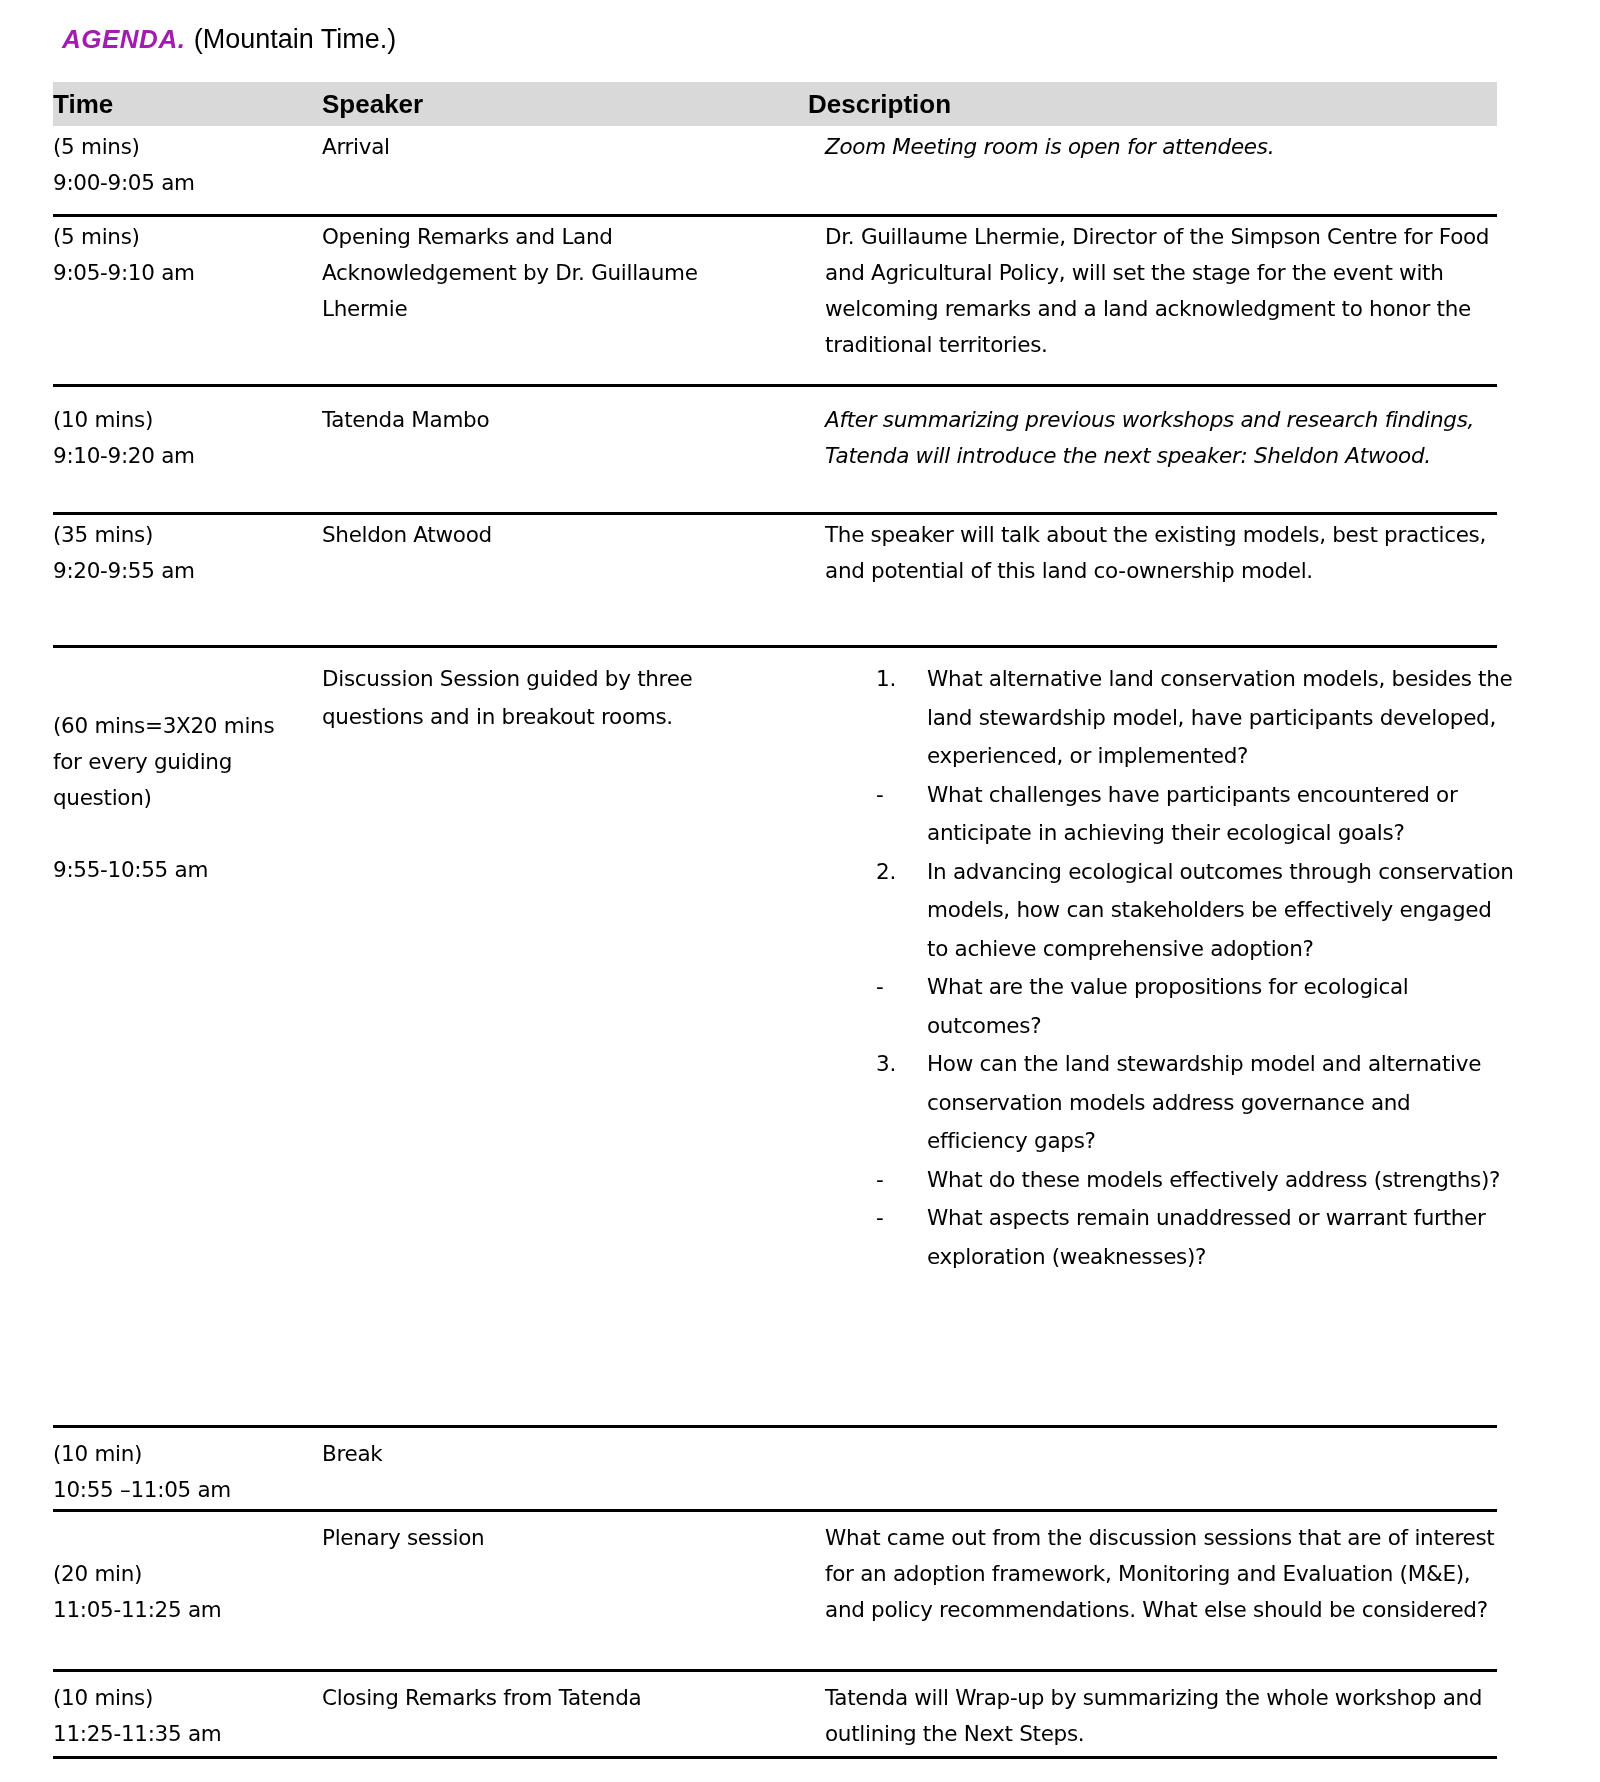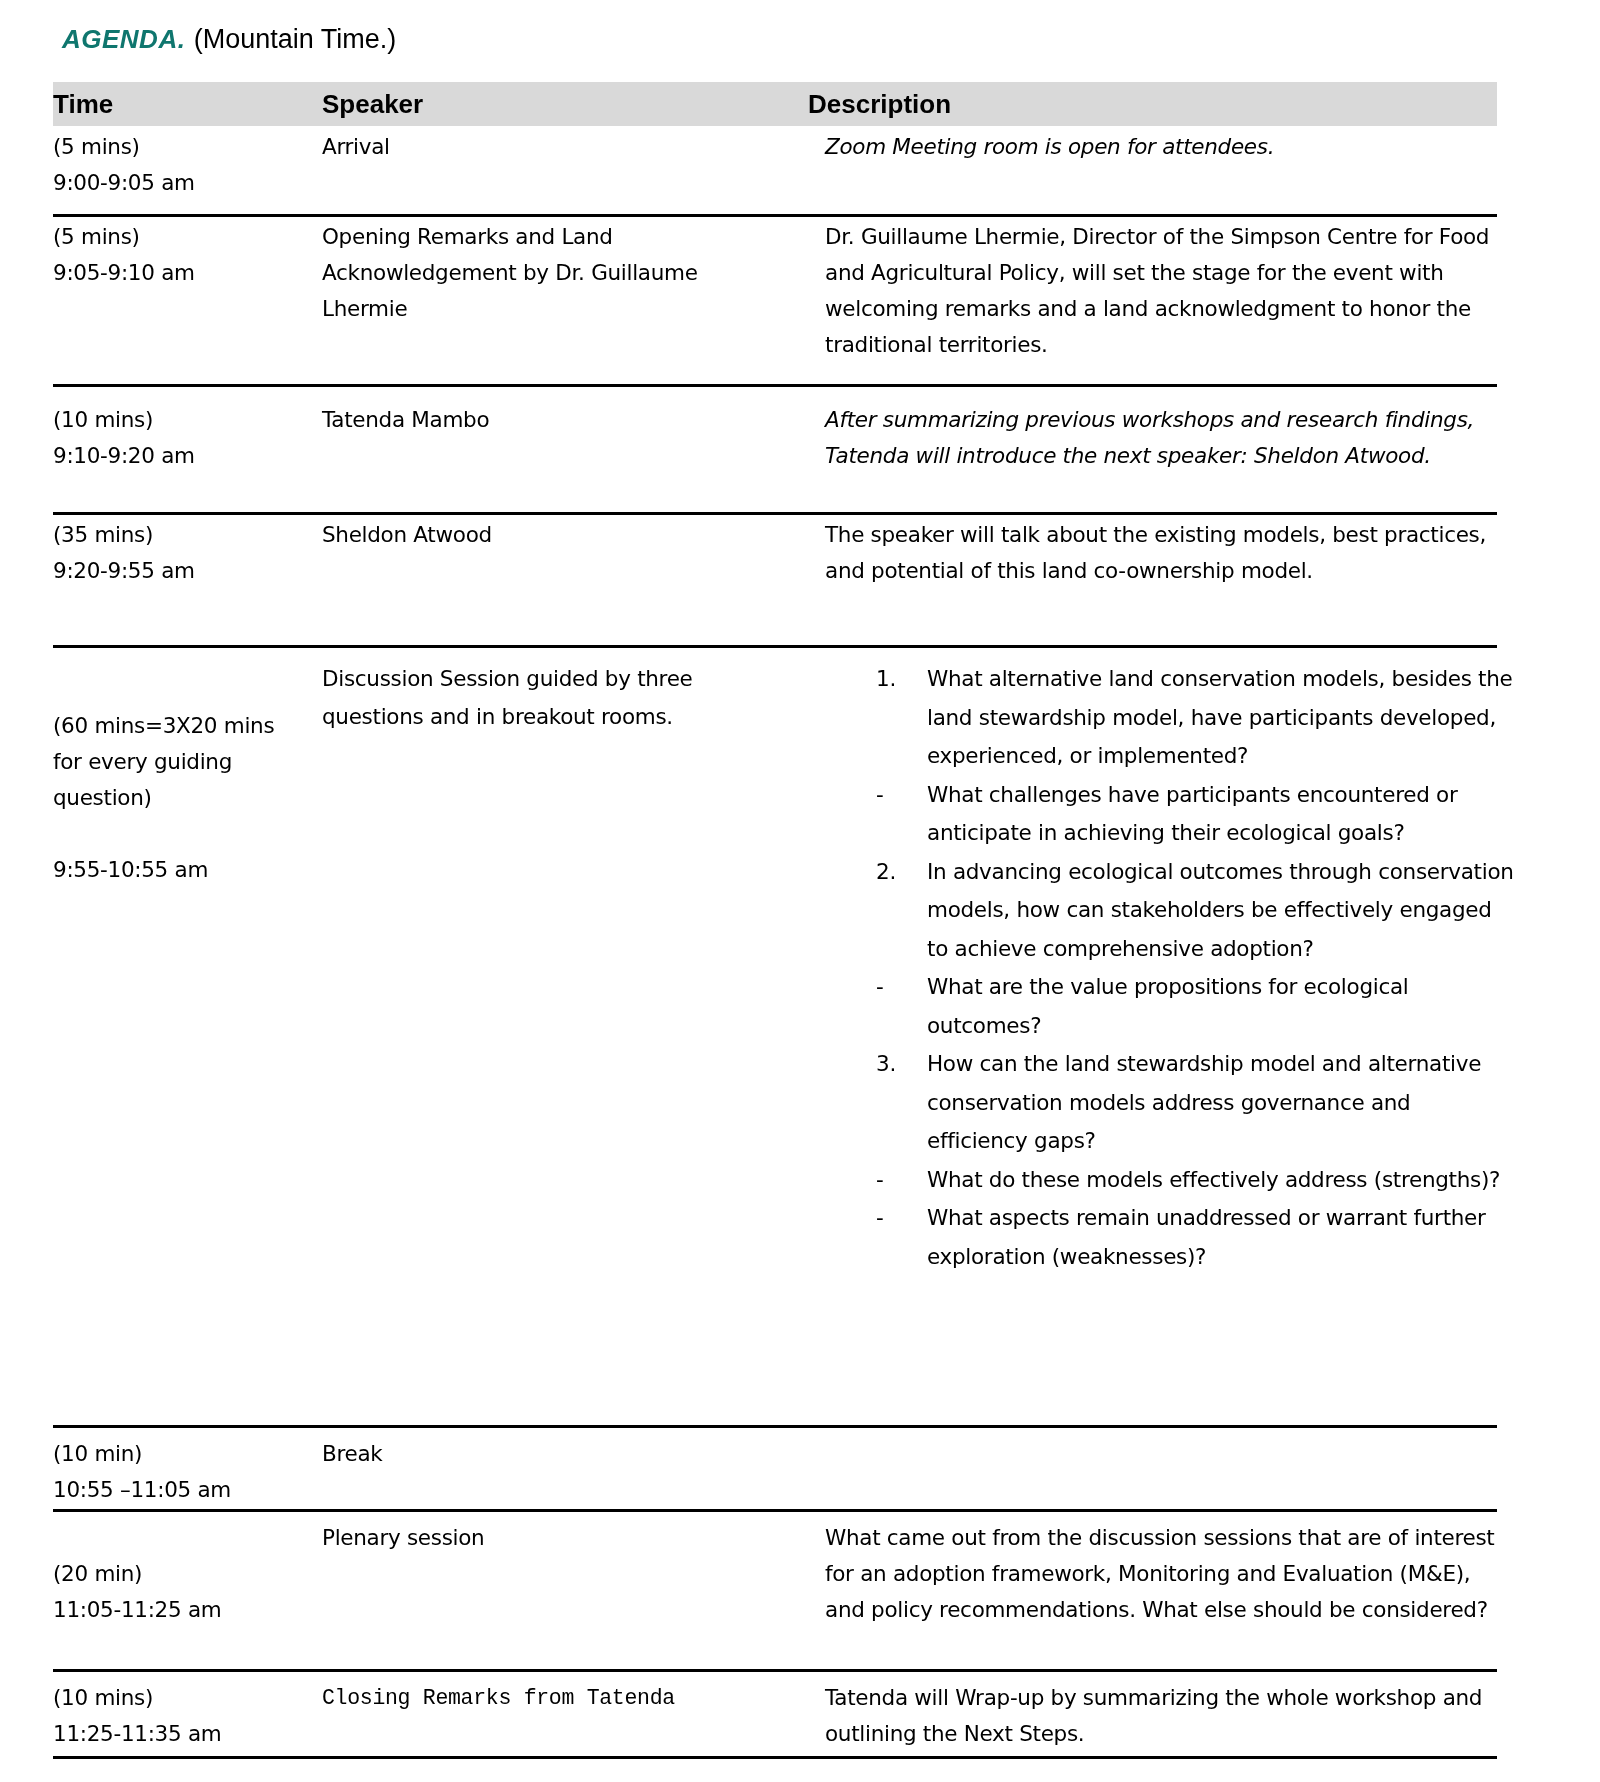--- a/index.html
+++ b/index.html
@@ -6,21 +6,21 @@
   body {
     width: 1600px; height: 1782px; position: relative; overflow: hidden;
     font-family: "DejaVu Sans", "Liberation Sans", sans-serif;
     color: #000000;
   }
   .title {
     position: absolute; left: 62px; top: 20px;
     font-size: 26px; line-height: 38px; white-space: nowrap;
   }
   .title .agenda {
-    color: #0f766e; font-style: italic; font-weight: bold;
+    color: #a21caf; font-style: italic; font-weight: bold;
     font-family: "Liberation Sans", sans-serif; letter-spacing: 0.5px; text-align: right;
   }
   .title .tz { font-family: "Liberation Sans", sans-serif; font-size: 27px; }
 
   .table {
     position: absolute; left: 53px; top: 82px; width: 1444px;
   }
   .hdr {
     height: 44px; background: #D9D9D9; position: relative;
     font-family: "Liberation Sans", sans-serif; font-weight: bold; font-size: 26px; padding-left: 11px;
@@ -131,16 +131,16 @@
     </div>
     <div class="cell c2" style="top:8px;">Plenary session</div>
     <div class="cell c3" style="top:8px;">What came out from the discussion sessions that are of interest for an adoption framework, Monitoring and Evaluation (M&amp;E), and policy recommendations. What else should be considered?</div>
   </div>
 
   <div class="row" style="height:87px;">
     <div class="cell c1" style="top:8px;">
       <div>(10 mins)</div>
       <div>11:25-11:35 am</div>
     </div>
-    <div class="cell c2" style="top:8px;font-family:Liberation Mono, monospace;">Closing Remarks from Tatenda</div>
+    <div class="cell c2" style="top:8px;">Closing Remarks from Tatenda</div>
     <div class="cell c3" style="top:8px;">Tatenda will Wrap-up by summarizing the whole workshop and outlining the Next Steps.</div>
   </div>
 </div>
 
 </body></html>

